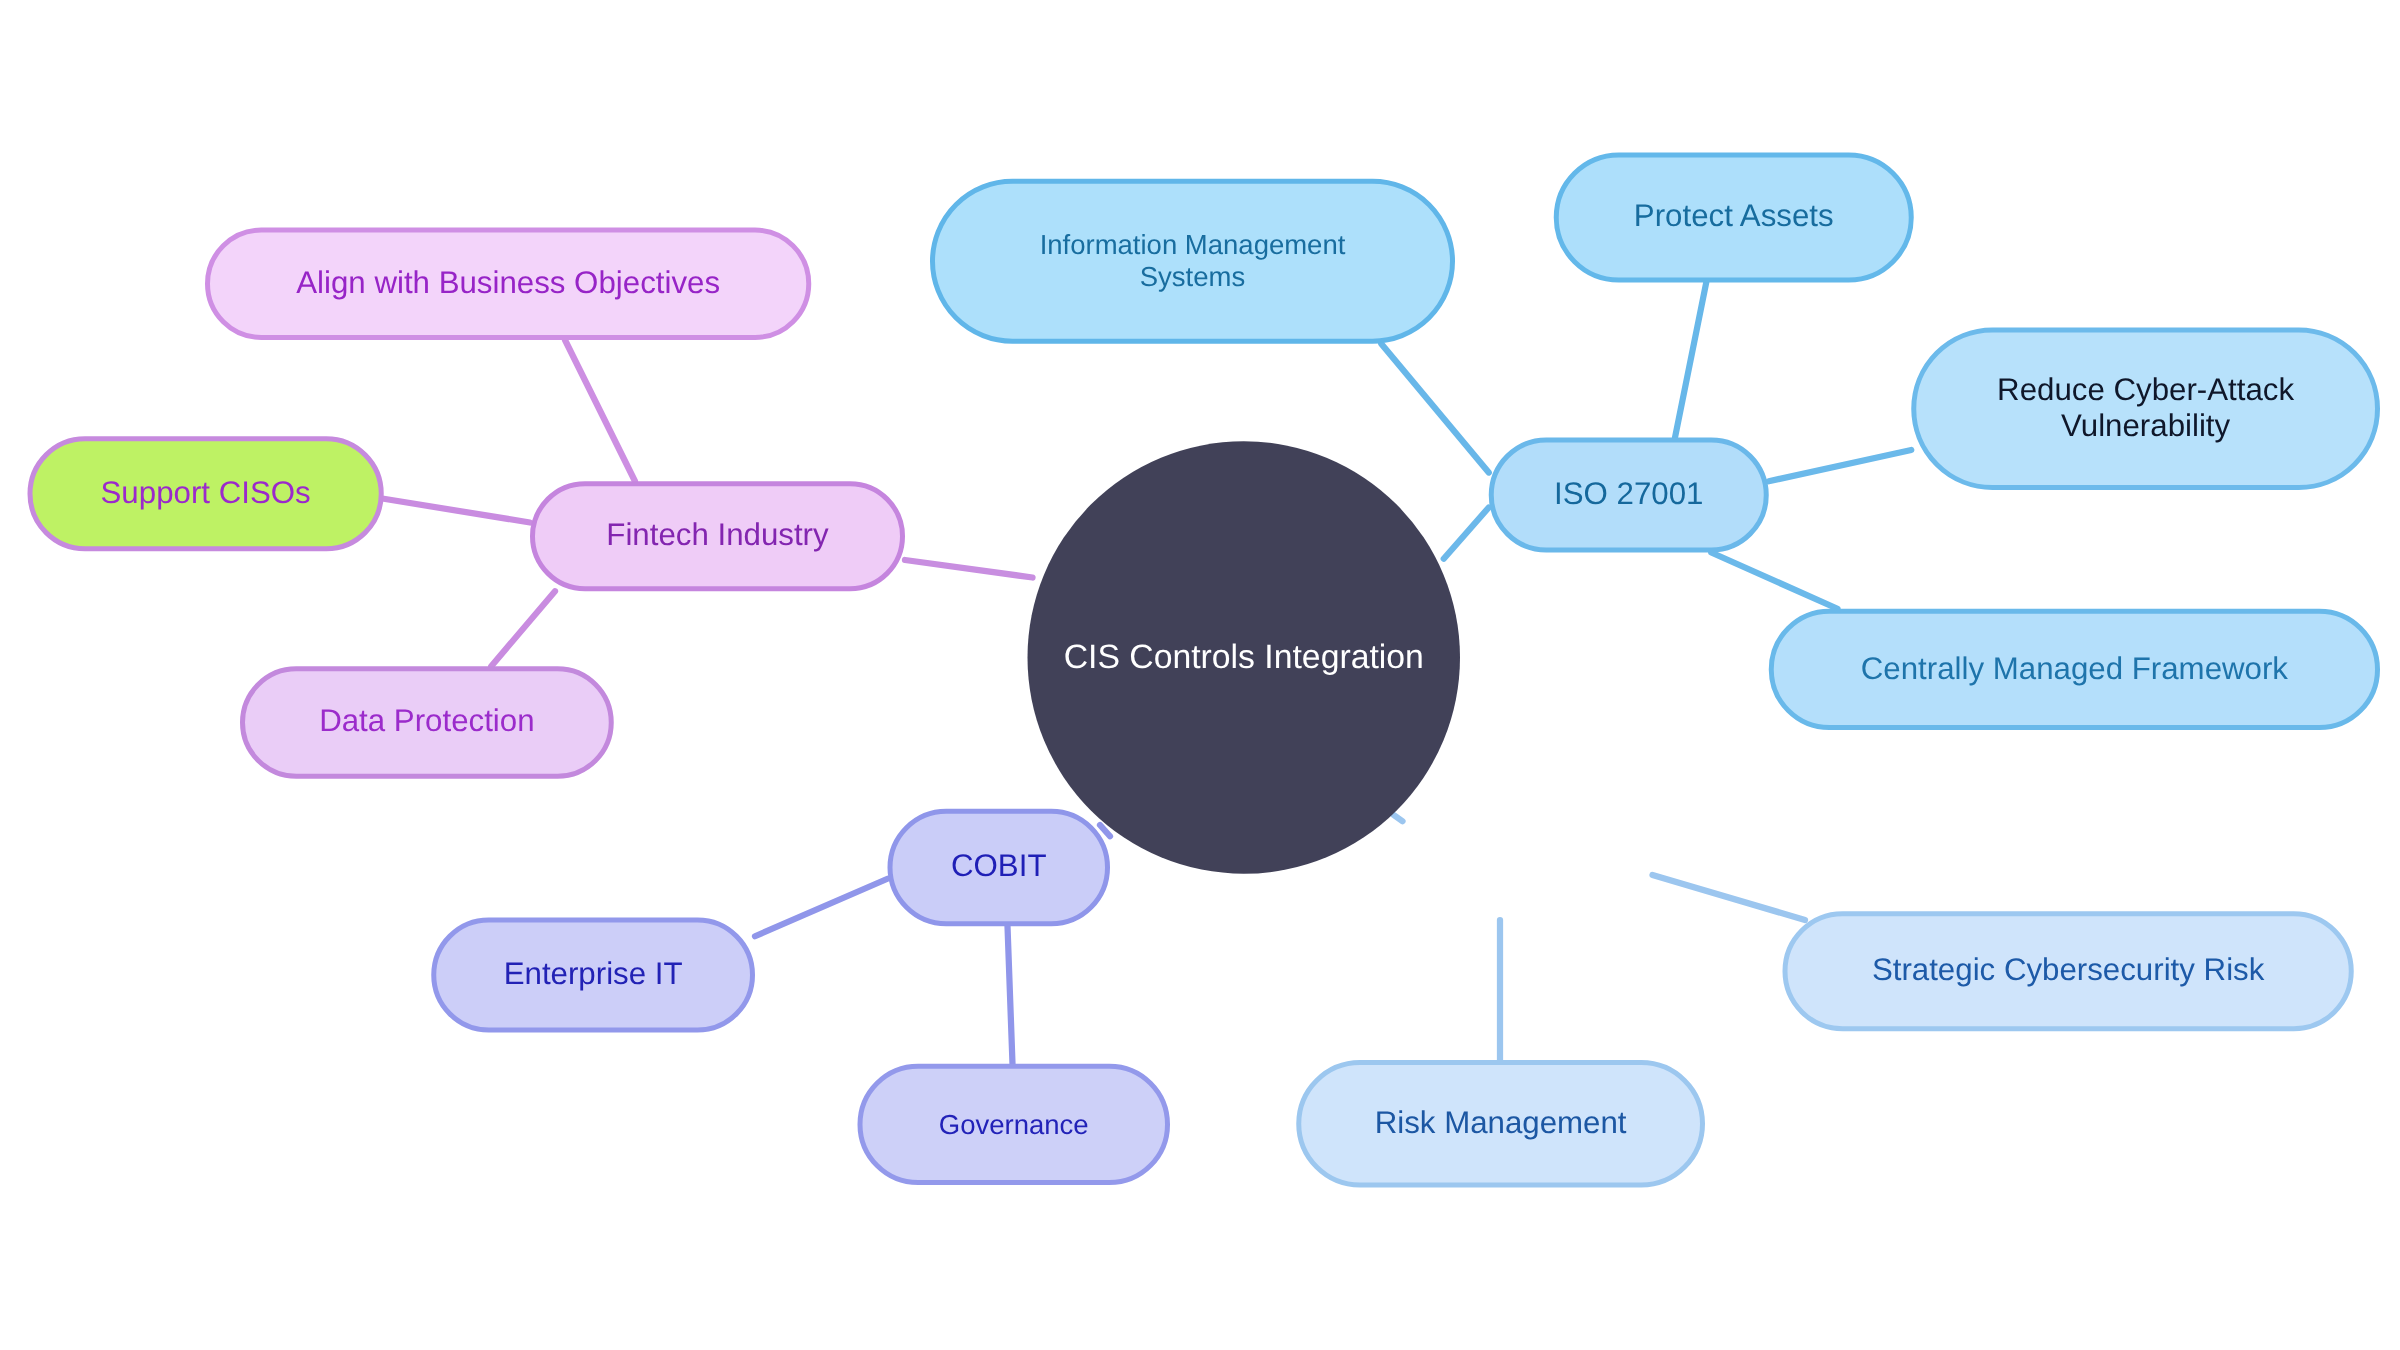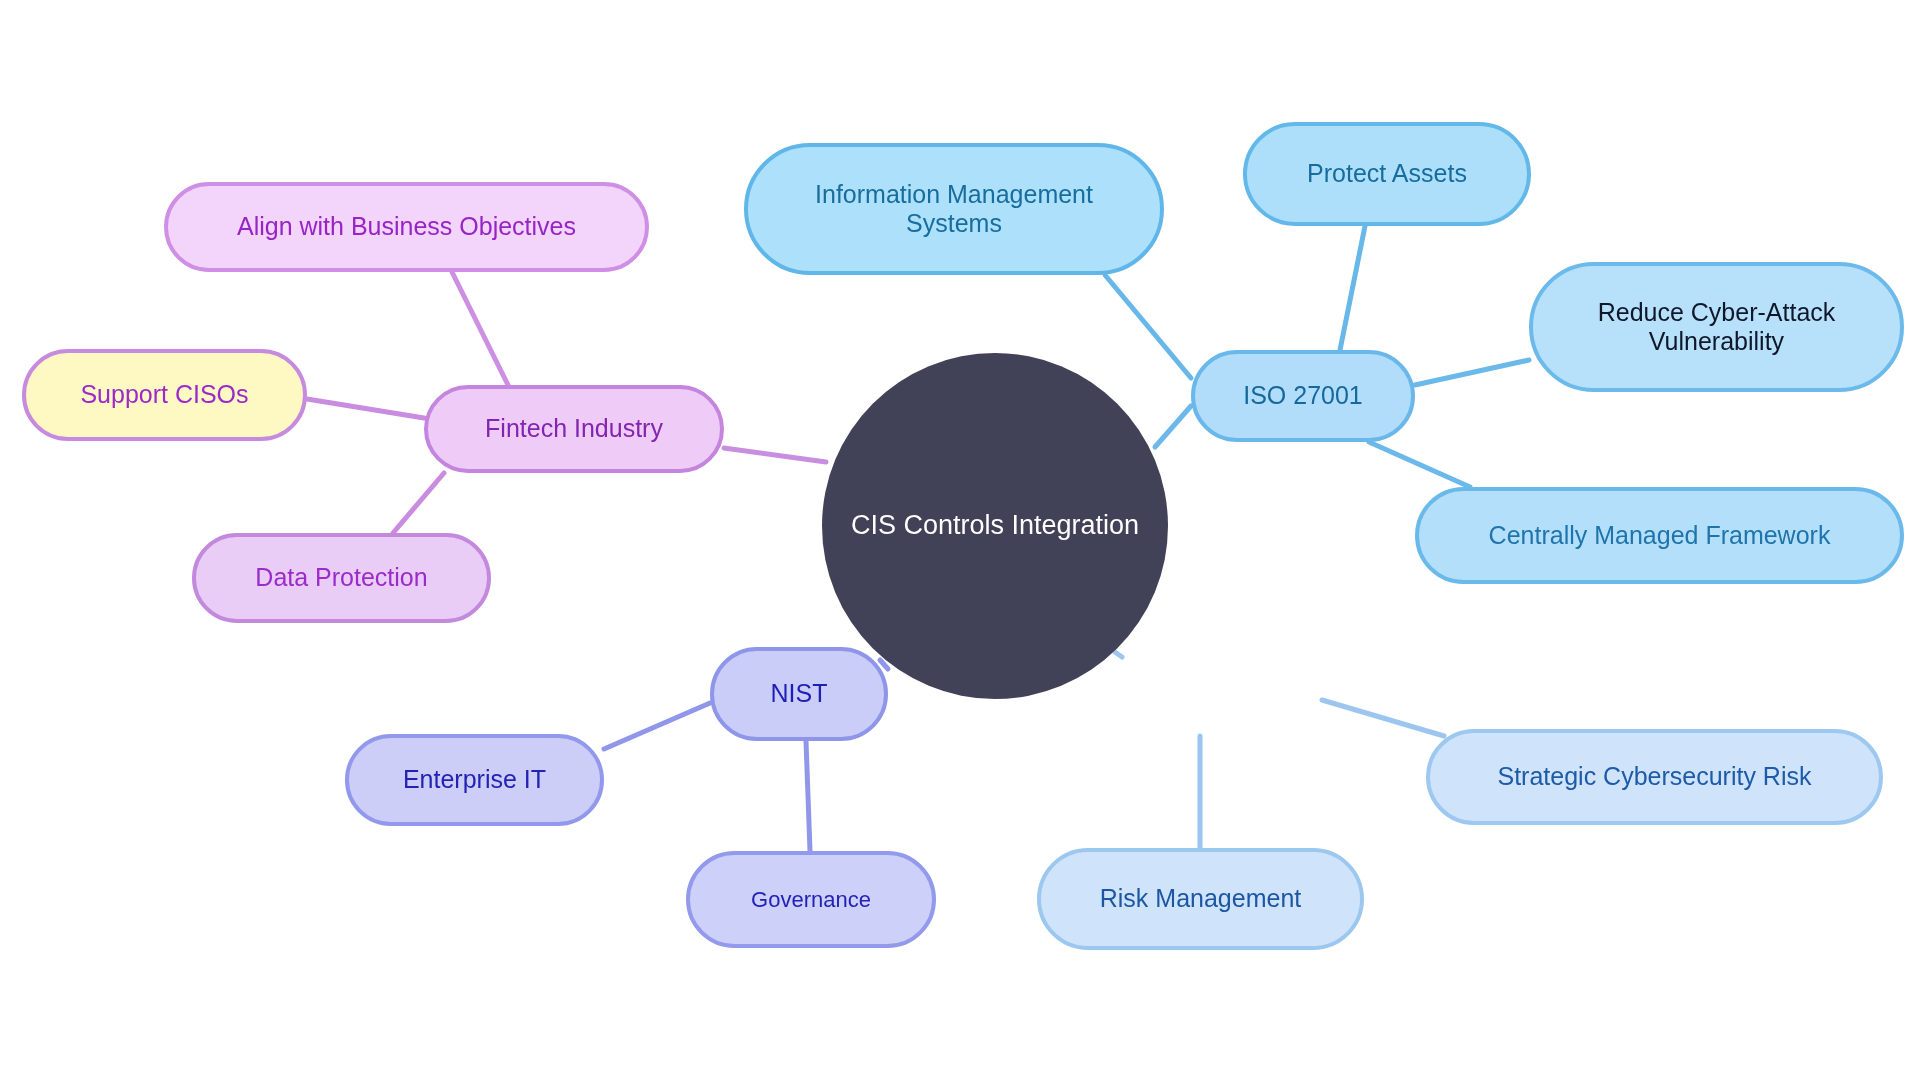--- a/index.html
+++ b/index.html
@@ -61,27 +61,27 @@
       <line x1="1115" y1="652" x2="1122" y2="657" stroke="#9cc6ef" stroke-width="5" stroke-linecap="round"></line>
       <line x1="1322" y1="700" x2="1444" y2="736" stroke="#9cc6ef" stroke-width="5" stroke-linecap="round"></line>
       <line x1="1200" y1="736" x2="1200" y2="848" stroke="#9cc6ef" stroke-width="5" stroke-linecap="round"></line>
       <line x1="880" y1="660" x2="888" y2="669" stroke="#9096ea" stroke-width="5" stroke-linecap="round"></line>
       <line x1="710" y1="703" x2="604" y2="749" stroke="#9096ea" stroke-width="5" stroke-linecap="round"></line>
       <line x1="806" y1="741" x2="810" y2="851" stroke="#9096ea" stroke-width="5" stroke-linecap="round"></line>
     </svg>
 <div class="node central" style="left: 822px; top: 353px; width: 346px; height: 346px; background: rgb(65, 65, 88); color: rgb(255, 255, 255); font-size: 27px; padding: 0px 22px;"><span>CIS Controls Integration</span></div>
     <div class="node rounded" style="left: 424px; top: 385px; width: 300px; height: 88px; background: rgb(239, 204, 247); border-color: rgb(197, 133, 222); border-width: 4px; color: rgb(131, 37, 176); font-size: 25px; padding: 0px 18px;"><span>Fintech Industry</span></div>
     <div class="node rounded" style="left: 164px; top: 182px; width: 485px; height: 90px; background: rgb(243, 212, 250); border-color: rgb(207, 143, 228); border-width: 4px; color: rgb(151, 36, 199); font-size: 25px; padding: 0px 18px;"><span>Align with Business Objectives</span></div>
-    <div class="node rounded" style="left: 22px; top: 349px; width: 285px; height: 92px; background: #fef9c3; border-color: rgb(198, 138, 222); border-width: 4px; color: rgb(155, 41, 204); font-size: 25px; padding: 0px 18px;"><span>Support CISOs</span></div>
+    <div class="node rounded" style="left: 22px; top: 349px; width: 285px; height: 92px; background: #bef264; border-color: rgb(198, 138, 222); border-width: 4px; color: rgb(155, 41, 204); font-size: 25px; padding: 0px 18px;"><span>Support CISOs</span></div>
     <div class="node rounded" style="left: 192px; top: 533px; width: 299px; height: 90px; background: rgb(234, 205, 247); border-color: rgb(195, 137, 221); border-width: 4px; color: rgb(155, 43, 203); font-size: 25px; padding: 0px 18px;"><span>Data Protection</span></div>
     <div class="node rounded" style="left: 1191px; top: 350px; width: 224px; height: 92px; background: rgb(178, 221, 250); border-color: rgb(106, 184, 234); border-width: 4px; color: rgb(21, 104, 156); font-size: 25px; padding: 0px 18px;"><span>ISO 27001</span></div>
-    <div class="node rounded" style="left: 744px; top: 143px; width: 420px; height: 132px; background: rgb(173, 224, 251); border-color: rgb(96, 182, 233); border-width: 4px; color: rgb(24, 109, 159); font-size: 25px; padding: 0px 18px;"><span>Information Management
+    <div class="node rounded" style="left: 744px; top: 143px; width: 420px; height: 132px; background: rgb(173, 224, 251); border-color: rgb(96, 182, 233); border-width: 4px; color: rgb(24, 109, 159); font-size: 22px; padding: 0px 18px;"><span>Information Management
 Systems</span></div>
     <div class="node rounded" style="left: 1243px; top: 122px; width: 288px; height: 104px; background: rgb(173, 223, 251); border-color: rgb(99, 184, 234); border-width: 4px; color: rgb(23, 108, 158); font-size: 25px; padding: 0px 18px;"><span>Protect Assets</span></div>
     <div class="node rounded" style="left: 1529px; top: 262px; width: 375px; height: 130px; background: rgb(183, 225, 251); border-color: rgb(108, 186, 235); border-width: 4px; color: #0f172a; font-size: 25px; padding: 0px 18px;"><span>Reduce Cyber-Attack
 Vulnerability</span></div>
     <div class="node rounded" style="left: 1415px; top: 487px; width: 489px; height: 97px; background: rgb(180, 223, 251); border-color: rgb(105, 185, 234); border-width: 4px; color: rgb(30, 116, 171); font-size: 25px; padding: 0px 18px;"><span>Centrally Managed Framework</span></div>
     <div class="node rounded" style="left: 1426px; top: 729px; width: 457px; height: 96px; background: rgb(207, 228, 251); border-color: rgb(157, 200, 240); border-width: 4px; color: rgb(29, 90, 168); font-size: 25px; padding: 0px 18px;"><span>Strategic Cybersecurity Risk</span></div>
     <div class="node rounded" style="left: 1037px; top: 848px; width: 327px; height: 102px; background: rgb(207, 228, 251); border-color: rgb(156, 199, 239); border-width: 4px; color: rgb(28, 87, 163); font-size: 25px; padding: 4px 18px;"><span>Risk Management</span></div>
-    <div class="node rounded" style="left: 710px; top: 647px; width: 178px; height: 94px; background: rgb(202, 205, 248); border-color: rgb(143, 150, 234); border-width: 4px; color: rgb(31, 31, 182); font-size: 25px; padding: 0px 18px;"><span>NIST</span></div>
+    <div class="node rounded" style="left: 710px; top: 647px; width: 178px; height: 94px; background: rgb(202, 205, 248); border-color: rgb(143, 150, 234); border-width: 4px; color: rgb(31, 31, 182); font-size: 25px; padding: 0px 18px;"><span>COBIT</span></div>
     <div class="node rounded" style="left: 345px; top: 734px; width: 259px; height: 92px; background: rgb(204, 206, 248); border-color: rgb(146, 152, 235); border-width: 4px; color: rgb(34, 34, 181); font-size: 25px; padding: 0px 18px;"><span>Enterprise IT</span></div>
     <div class="node rounded" style="left: 686px; top: 851px; width: 250px; height: 97px; background: rgb(205, 208, 248); border-color: rgb(147, 153, 235); border-width: 4px; color: rgb(34, 34, 184); font-size: 22px; padding: 0px 18px;"><span>Governance</span></div>
   </div>
 
 </body></html>

